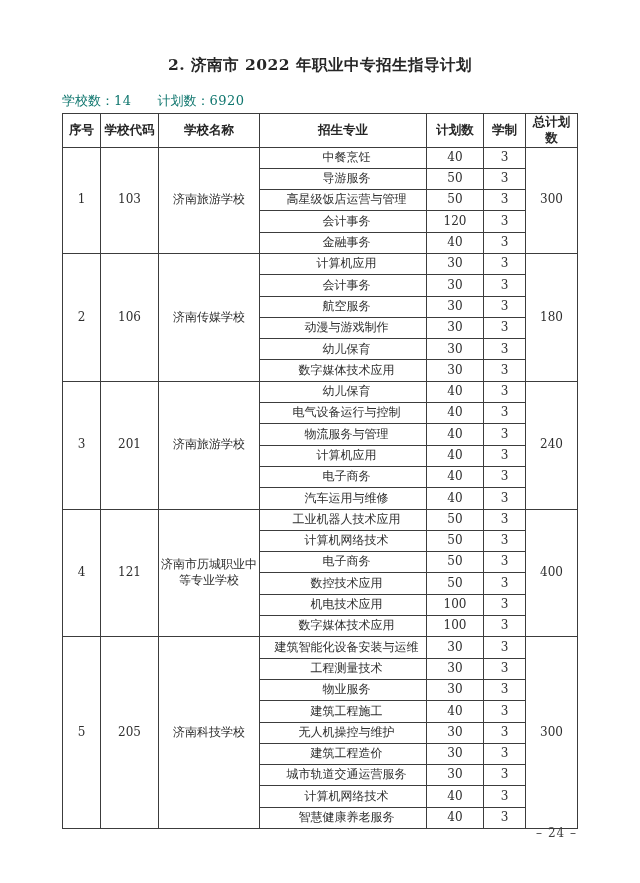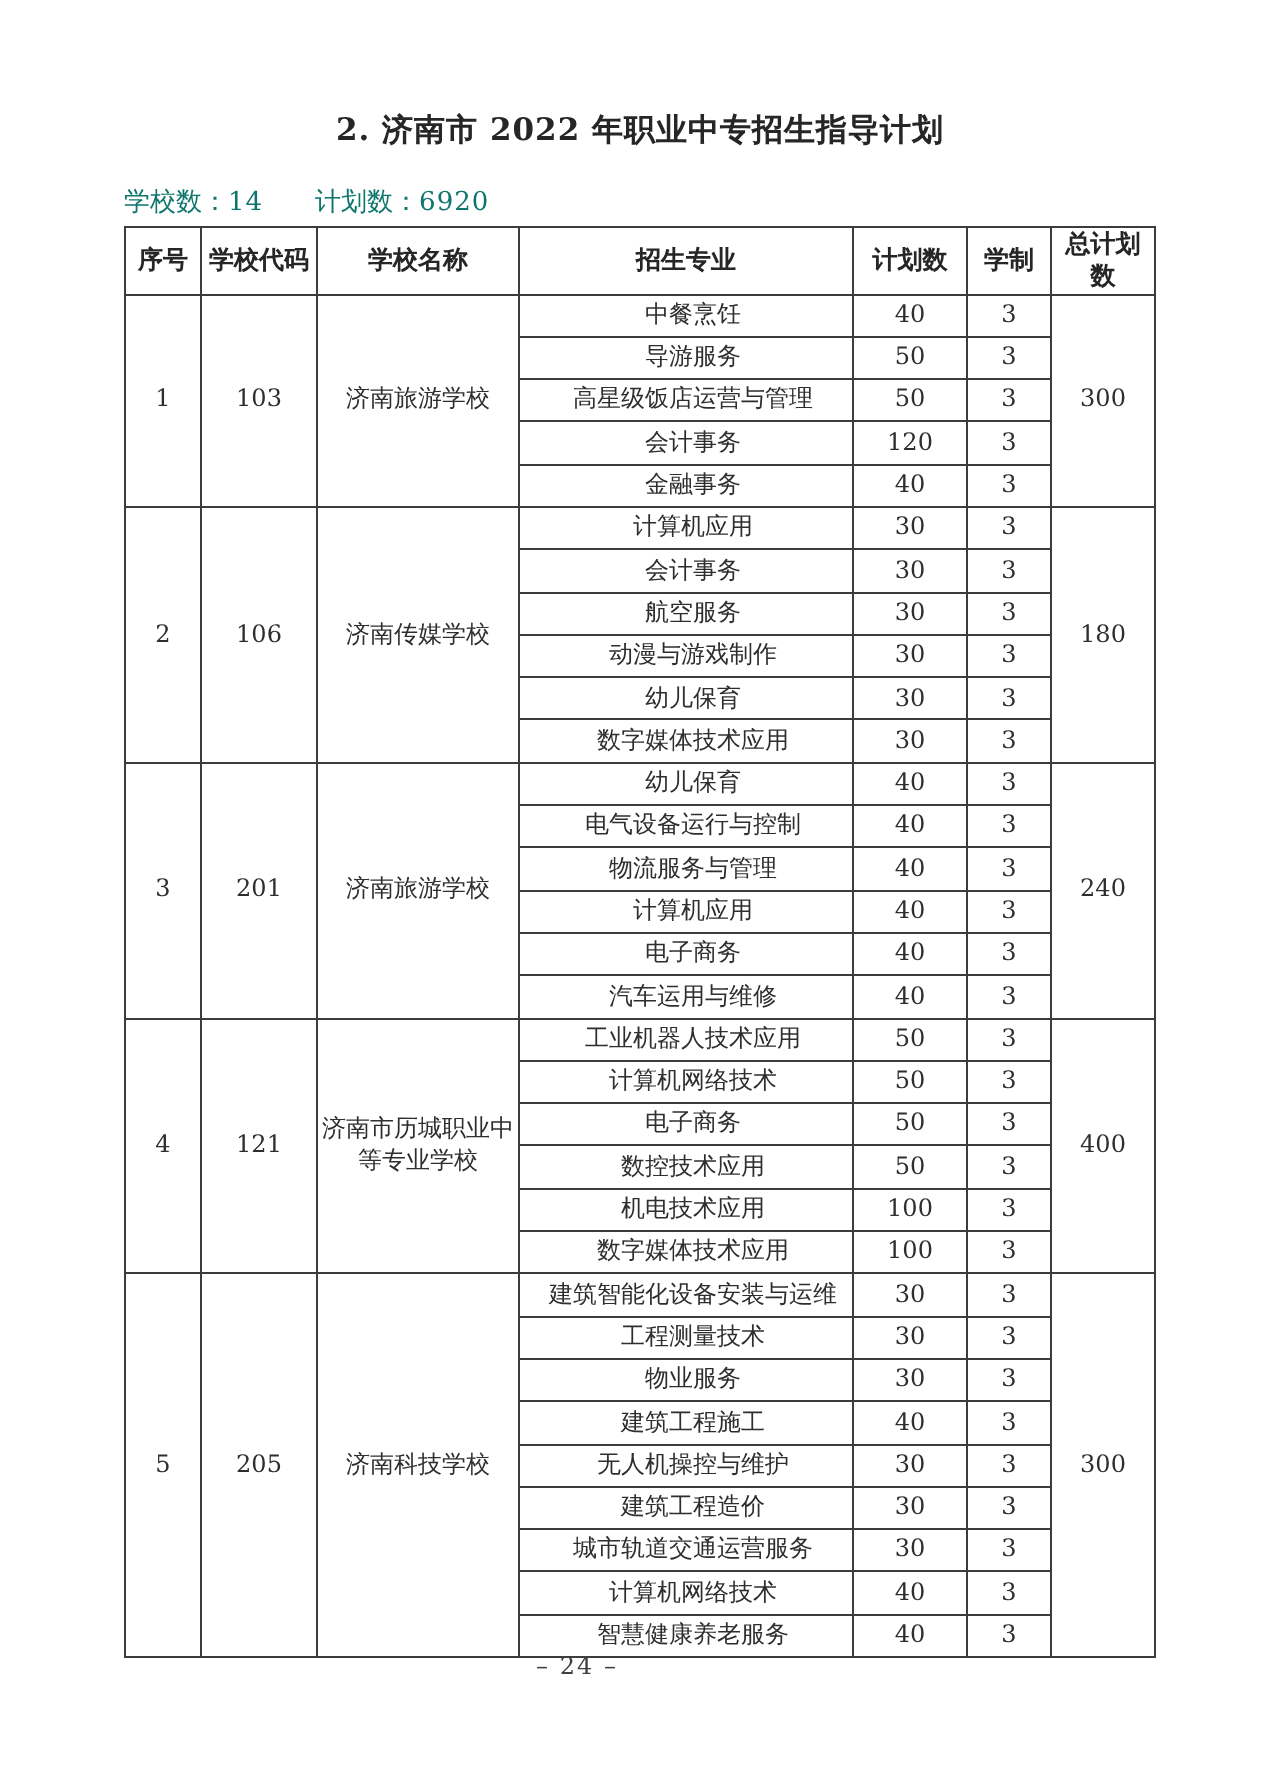--- a/index.html
+++ b/index.html
@@ -52,21 +52,21 @@
     font-size: 12.5px;
     color: #262626;
   }
   .plan td { height: 21.3px; }
   .plan td.major { text-align: center; padding-left: 8px; }
   .plan td.name { padding: 0 2px; margin-left: 14px; }
   .page-num {
     position: absolute;
     top: 826px; left: 0;
     width: 577px;
-    text-align: center;
+    text-align: right;
     font-size: 12px;
     color: #404040;
     letter-spacing: 1px;
   }
 </style>
 </head>
 <body>
 
 <div class="page">
 

